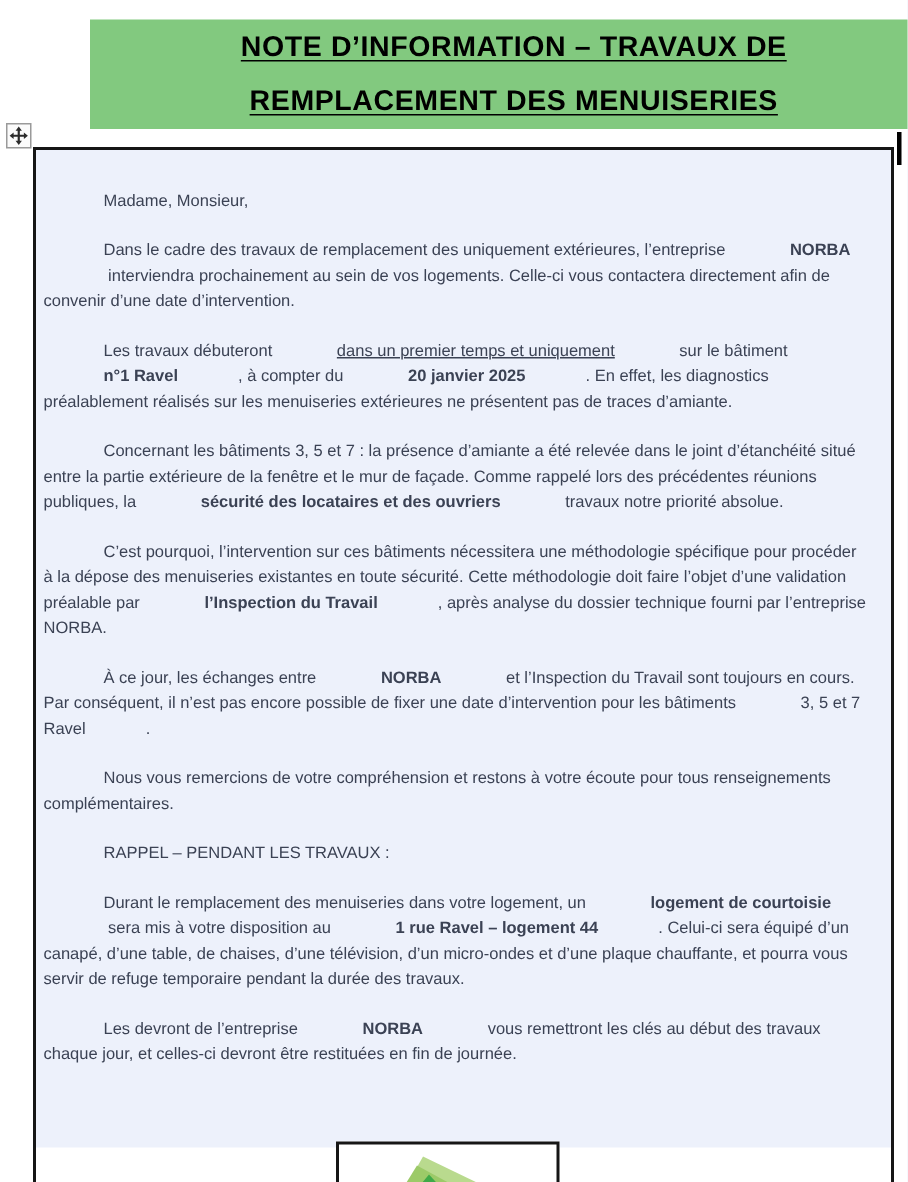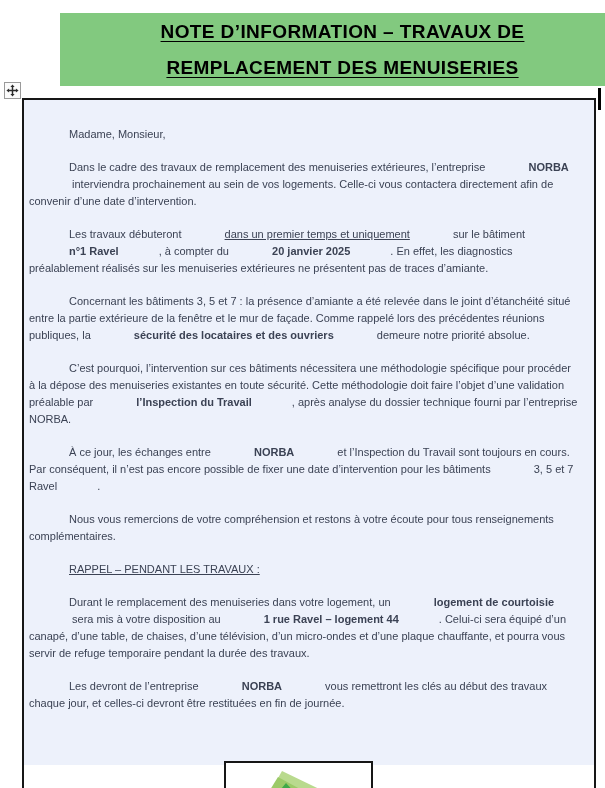--- a/index.html
+++ b/index.html
@@ -86,27 +86,27 @@
     <path d="M8 0.5 L10.6 3.8 H8.9 V7.1 H12.2 V5.4 L15.5 8 L12.2 10.6 V8.9 H8.9 V12.2 H10.6 L8 15.5 L5.4 12.2 H7.1 V8.9 H3.8 V10.6 L0.5 8 L3.8 5.4 V7.1 H7.1 V3.8 H5.4 Z" fill="#2b2b2b"></path>
   </svg>
 </div>
 
 <div class="edge-mark"></div>
 
 <div class="text-frame">
   <div class="text-fill"></div>
   <div class="text-content">
     <div class="para"><span>Madame, Monsieur,</span></div>
-    <div class="para"><span>Dans le cadre des travaux de remplacement des menuiseries extérieures, l’entreprise </span><span style="font-weight: 700;">NORBA</span><span> interviendra prochainement au sein de vos logements. Celle-ci vous contactera directement afin de convenir d’une date d’intervention.</span></div>
+    <div class="para"><span>Dans le cadre des travaux de remplacement des uniquement extérieures, l’entreprise </span><span style="font-weight: 700;">NORBA</span><span> interviendra prochainement au sein de vos logements. Celle-ci vous contactera directement afin de convenir d’une date d’intervention.</span></div>
     <div class="para"><span>Les travaux débuteront </span><span style="text-decoration: underline;">dans un premier temps et uniquement</span><span> sur le bâtiment </span><span style="font-weight: 700;">n°1 Ravel</span><span>, à compter du </span><span style="font-weight: 700;">20 janvier 2025</span><span>. En effet, les diagnostics préalablement réalisés sur les menuiseries extérieures ne présentent pas de traces d’amiante.</span></div>
-    <div class="para"><span>Concernant les bâtiments 3, 5 et 7 : la présence d’amiante a été relevée dans le joint d’étanchéité situé entre la partie extérieure de la fenêtre et le mur de façade. Comme rappelé lors des précédentes réunions publiques, la </span><span style="font-weight: 700;">sécurité des locataires et des ouvriers</span><span> demeure notre priorité absolue.</span></div>
+    <div class="para"><span>Concernant les bâtiments 3, 5 et 7 : la présence d’amiante a été relevée dans le joint d’étanchéité situé entre la partie extérieure de la fenêtre et le mur de façade. Comme rappelé lors des précédentes réunions publiques, la </span><span style="font-weight: 700;">sécurité des locataires et des ouvriers</span><span> travaux notre priorité absolue.</span></div>
     <div class="para"><span>C’est pourquoi, l’intervention sur ces bâtiments nécessitera une méthodologie spécifique pour procéder à la dépose des menuiseries existantes en toute sécurité. Cette méthodologie doit faire l’objet d’une validation préalable par </span><span style="font-weight: 700;">l’Inspection du Travail</span><span>, après analyse du dossier technique fourni par l’entreprise NORBA.</span></div>
     <div class="para"><span>À ce jour, les échanges entre </span><span style="font-weight: 700;">NORBA</span><span> et l’Inspection du Travail sont toujours en cours. Par conséquent, il n’est pas encore possible de fixer une date d’intervention pour les bâtiments </span><span style="font-weight: 400;">3, 5 et 7 Ravel</span><span>.</span></div>
     <div class="para"><span>Nous vous remercions de votre compréhension et restons à votre écoute pour tous renseignements complémentaires.</span></div>
-    <div class="para"><span style="text-decoration: underline;">RAPPEL – PENDANT LES TRAVAUX :</span></div>
+    <div class="para"><span style="">RAPPEL – PENDANT LES TRAVAUX :</span></div>
     <div class="para"><span>Durant le remplacement des menuiseries dans votre logement, un </span><span style="font-weight: 700;">logement de courtoisie</span><span> sera mis à votre disposition au </span><span style="font-weight: 700;">1 rue Ravel – logement 44</span><span>. Celui-ci sera équipé d’un canapé, d’une table, de chaises, d’une télévision, d’un micro-ondes et d’une plaque chauffante, et pourra vous servir de refuge temporaire pendant la durée des travaux.</span></div>
     <div class="para"><span>Les devront de l’entreprise </span><span style="font-weight: 700;">NORBA</span><span> vous remettront les clés au début des travaux chaque jour, et celles-ci devront être restituées en fin de journée.</span></div>
   </div>
 
   <div class="logo-box">
     <svg width="110" height="60" viewBox="0 0 110 60">
       <polygon points="38,2 96,30 20,34" fill="#b9da8e"></polygon>
       <polygon points="34,8 78,32 16,37" fill="#9cca68"></polygon>
       <polygon points="42,14 64,38 22,38" fill="#3fa948"></polygon>
     </svg>

